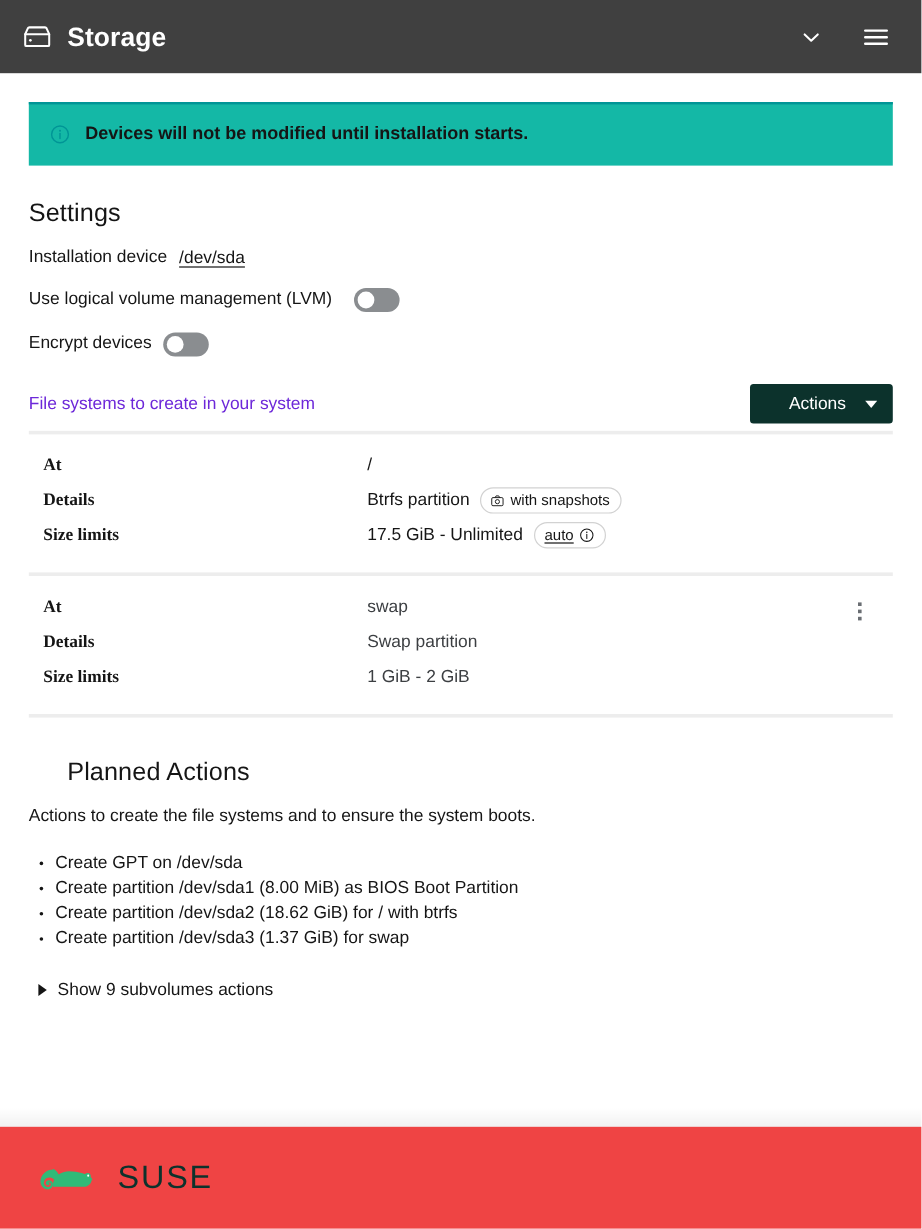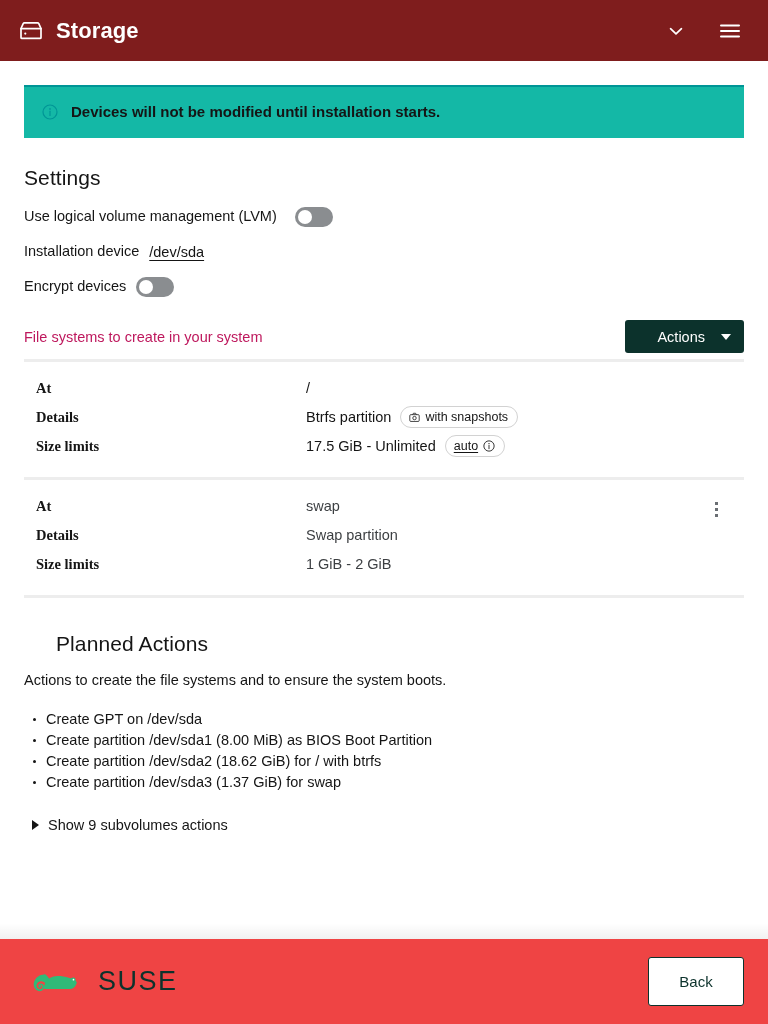--- a/index.html
+++ b/index.html
@@ -19,21 +19,21 @@
     position: relative;
     display: flex;
     flex-direction: column;
     background: #ffffff;
   }
 
   
   .header {
     height: 61px;
     min-height: 61px;
-    background: #7f1d1d;
+    background: #404040;
     display: flex;
     align-items: center;
     padding: 0 16px 0 18px;
     position: relative;
     z-index: 20;
   }
   .header-left {
     display: flex;
     align-items: center;
     gap: 12px;
@@ -154,21 +154,21 @@
 
   
   .fs-bar {
     display: flex;
     align-items: center;
     margin-top: 22px;
     min-height: 36px;
   }
   .fs-bar-label {
     font-size: 14.5px;
-    color: #be185d;
+    color: #6d28d9;
   }
   .actions-btn {
     margin-left: auto;
     background: #0c322c;
     color: #ffffff;
     border: none;
     border-radius: 3px;
     height: 33px;
     padding: 0 13px 0 32px;
     font-size: 14.5px;
@@ -392,27 +392,27 @@
             <path d="M8 7.2 V11.4" stroke-linecap="round"></path>
             <circle cx="8" cy="4.9" r="0.85" fill="#009596" stroke="none"></circle>
           </svg>
         </span>
         <span class="alert-text">Devices will not be modified until installation starts.</span>
       </div>
 
       <h2 class="section-title settings-title">Settings</h2>
 
       <div class="setting-row">
+        <span class="setting-label">Installation device</span>
+        <a class="device-link">/dev/sda</a>
+      </div>
+
+      <div class="setting-row">
         <span class="setting-label">Use logical volume management (LVM)</span>
         <span class="switch lvm"></span>
-      </div>
-
-      <div class="setting-row">
-        <span class="setting-label">Installation device</span>
-        <a class="device-link">/dev/sda</a>
       </div>
 
       <div class="setting-row">
         <span class="setting-label">Encrypt devices</span>
         <span class="switch"></span>
       </div>
 
       <div class="fs-bar">
         <span class="fs-bar-label">File systems to create in your system</span>
         <button class="actions-btn">
@@ -503,16 +503,15 @@
       <svg width="58" height="30" viewBox="0 0 58 30">
         <g fill="#30ba78">
           <path d="M12.3 7.6c-4.6 0-8.4 2.9-9.9 6.5-1.4 3.3-0.6 7 1.9 8.9 2.2 1.7 5.3 1.5 6.9-0.5 1.4-1.7 1.1-4.2-0.5-5.4-1.3-1-3.2-0.8-4.1 0.4-0.7 0.9-0.5 2.3 0.4 2.9 0.7 0.5 1.7 0.3 2.1-0.3 0.3-0.5 0.2-1.2-0.3-1.5-0.3-0.2-0.8-0.2-1.1 0.1 0.3-0.6 1.2-0.8 1.9-0.3 0.9 0.6 1.1 1.9 0.4 2.8-0.9 1.2-2.7 1.4-4 0.4-1.6-1.2-1.9-3.7-0.6-5.5 1.5-2.1 4.6-2.5 6.9-0.8 0.9 0.6 1.5 1.5 1.9 2.4 0.8-1.7 2.1-3.2 3.7-4.2-1.3-3.3-3.6-5.9-5.5-6.4z"></path>
           <path d="M25.5 9.1c-5.6 0-10.4 3.1-12.6 7.6-0.9 1.8-1.1 3.7-0.7 5.3h25.7c2.9 0 5.3-1.9 6.2-4.5l0.8-2.3c-3.6-3.7-11.6-6.1-19.4-6.1z"></path>
           <circle cx="41" cy="13.2" r="2.6"></circle>
           <circle cx="41.5" cy="12.7" r="0.85" fill="#ffffff"></circle>
         </g>
       </svg>
       <span style="font-size:27px;font-weight:400;letter-spacing:1.5px;color:#0c322c;font-family:'Liberation Sans',sans-serif;">SUSE</span>
     </div>
-    <button class="back-btn">Back</button>
   </div>
 
 </div>
 
 </body></html>

